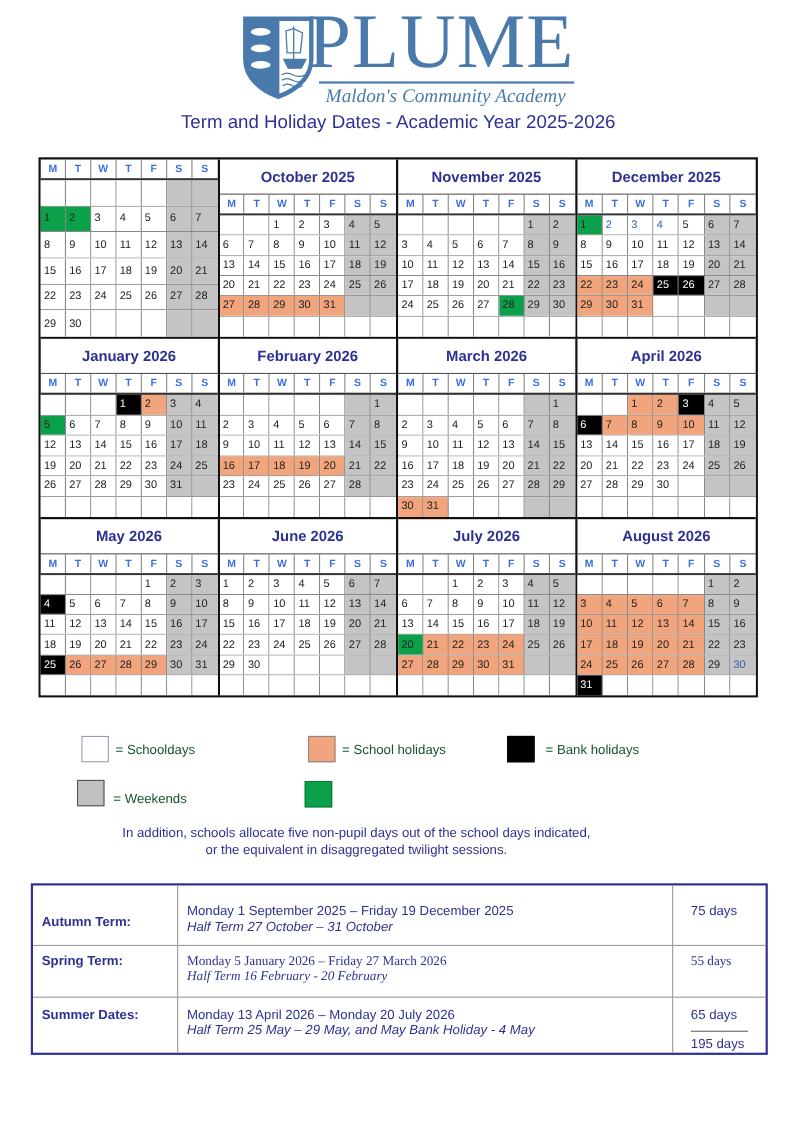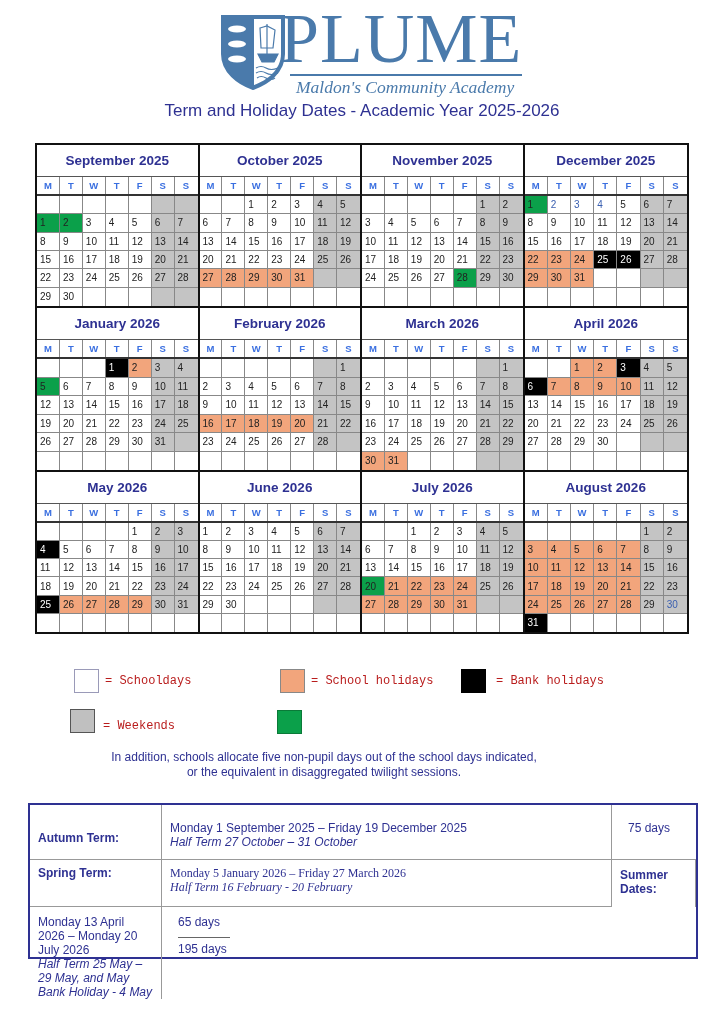--- a/index.html
+++ b/index.html
@@ -26,21 +26,21 @@
   .week { display: grid; grid-template-columns: repeat(7, 1fr); border-bottom: 1px solid #888; }
   .week:last-child { border-bottom: none; }
   .day { display: flex; align-items: center; padding-left: 3px; font-size: 10px; color: #222; border-right: 1px solid #888; background: #fff; }
   .day:last-child { border-right: none; }
   .day.we { background: #c4c4c4; }
   .day.hol { background: #f2a57c; }
   .day.bank { background: #000; color: #fff; }
   .day.train { background: #0ba04a; color: #222; }
   .day.blue { color: #3a5fb0; }
 
-  .legend-item { position: absolute; display: flex; align-items: center; font-size: 12px; color: #b91c1c; font-family: Liberation Mono, monospace; }
+  .legend-item { position: absolute; display: flex; align-items: center; font-size: 12px; color: #14532d; }
   .swatch { width: 25px; height: 24px; border: 1.5px solid #888; margin-right: 6px; }
   .sw-school { background: #fff; border-color: #9a9ab8; }
   .sw-hol { background: #f2a57c; border-color: #888; }
   .sw-bank { background: #000; border-color: #000; }
   .sw-we { background: #c0c0c0; border-color: #555; }
   .sw-train { background: #0ba04a; border-color: #0a7a38; }
   .note { position: absolute; left: 0; top: 750px; width: 648px; text-align: center; font-size: 12px; color: #2e3192; line-height: 15px; }
 
   .terms { position: absolute; left: 28px; top: 803px; width: 670px; height: 156px; border: 2px solid #2e3192; display: grid; grid-template-columns: 132px 450px 1fr; grid-template-rows: 55px 47px 1fr; }
   .tcell { border-right: 1px solid #999; border-bottom: 1px solid #999; padding: 14px 8px 0 8px; font-size: 12px; color: #2e3192; line-height: 14px; }
@@ -76,21 +76,20 @@
   </svg>
   <span class="logo-word">PLUME</span>
   <div class="logo-rule"></div>
   <span class="logo-sub">Maldon's Community Academy</span>
 </div>
 
 <h1 class="page-title">Term and Holiday Dates - Academic Year 2025-2026</h1>
 
 <div class="calendar" id="calendar">
     <div class="month">
-      <div class="month-title">September 2025</div>
       <div class="dow-row">
         <div class="dow">M</div>
         <div class="dow">T</div>
         <div class="dow">W</div>
         <div class="dow">T</div>
         <div class="dow">F</div>
         <div class="dow">S</div>
         <div class="dow">S</div>
       </div>
       <div class="weeks">
@@ -931,20 +930,21 @@
     <div>Monday 1 September 2025 – Friday 19 December 2025</div>
     <div class="half">Half Term 27 October – 31 October</div>
   </div>
   <div class="tcell last-col row1">75 days</div>
 
   <div class="tcell label" style="padding-top:6px;">Spring Term:</div>
   <div class="tcell row2">
     <div>Monday 5 January 2026 – Friday 27 March 2026</div>
     <div class="half">Half Term 16 February - 20 February</div>
   </div>
+  <div class="tcell last-col row2">55 days</div>
 
   <div class="tcell label last-row" style="padding-top:8px;">Summer Dates:</div>
   <div class="tcell last-row row3">
     <div>Monday 13 April 2026 – Monday 20 July 2026</div>
     <div class="half">Half Term 25 May – 29 May, and May Bank Holiday - 4 May</div>
   </div>
   <div class="tcell last-col last-row row3">
     <div>65 days</div>
     <div class="total-rule"></div>
     <div>195 days</div>

